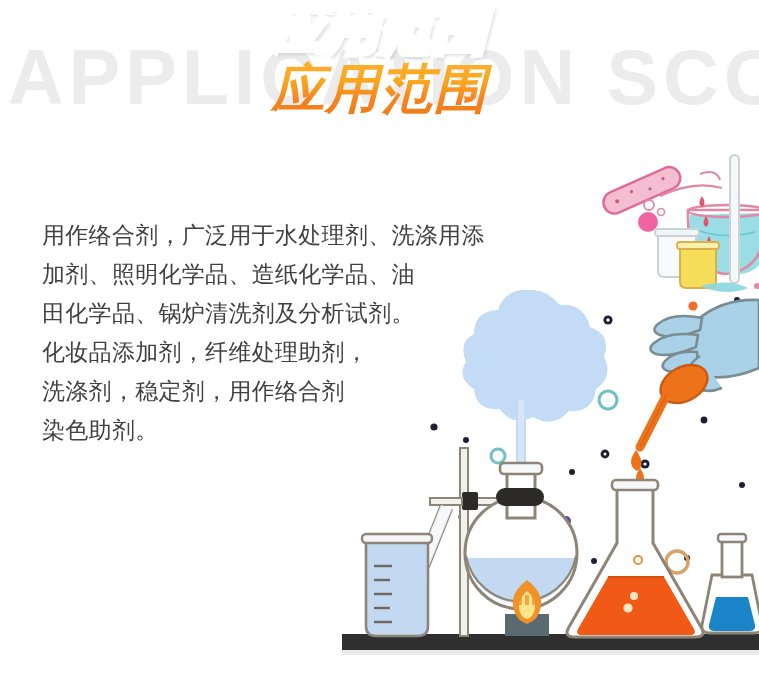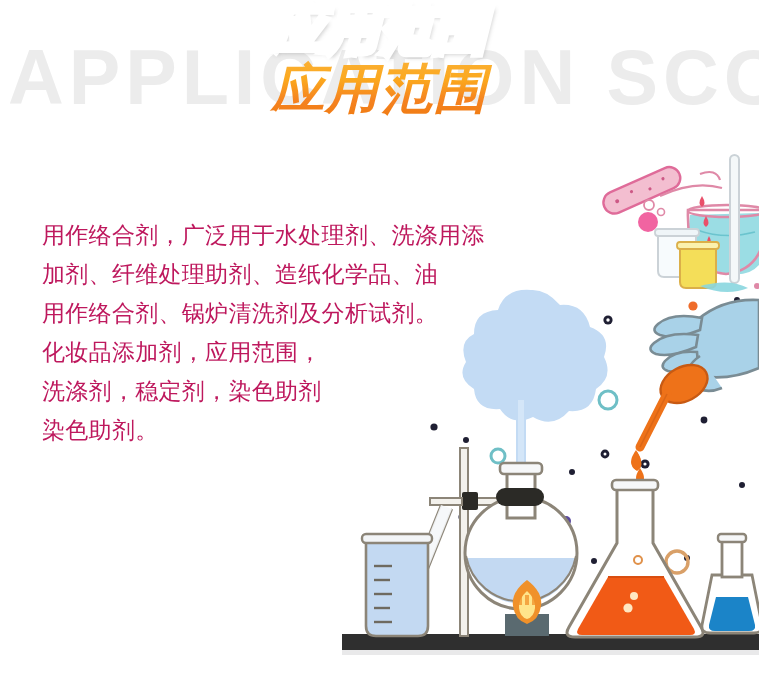--- a/index.html
+++ b/index.html
@@ -89,21 +89,21 @@
   #copy {
     position: absolute;
     left: 42px;
     top: 216px;
     width: 490px;
   }
   #copy .line {
     font-family: "DejaVu Sans", "Liberation Sans", sans-serif;
     font-size: 23px;
     line-height: 39px;
-    color: #be185d;
+    color: #404040;
     white-space: nowrap;
     letter-spacing: 0.3px;
   }
 
   
   #art {
     position: absolute;
     left: 0; top: 0;
     width: 759px;
     height: 674px;
@@ -327,20 +327,20 @@
       <rect x="722" y="540" width="20" height="37" fill="#ffffff" stroke="#8c8578" stroke-width="2.8"></rect>
       <rect x="718" y="534" width="28" height="8" rx="3" fill="#f6f7f8" stroke="#8c8578" stroke-width="2.4"></rect>
       <path d="M716 597 h32 l7 28 q1 6 -6 6 h-34 q-7 0 -6 -6 z" fill="#1b84c8"></path>
     </g>
 
     <circle cx="536" cy="330" r="0" fill="#dbe8f8"></circle>
   </svg>
 
   <div id="copy">
     <div class="line">用作络合剂，广泛用于水处理剂、洗涤用添</div>
-    <div class="line">加剂、纤维处理助剂、造纸化学品、油</div>
-    <div class="line">用作络合剂、锅炉清洗剂及分析试剂。</div>
-    <div class="line">化妆品添加剂，应用范围，</div>
-    <div class="line">洗涤剂，稳定剂，染色助剂</div>
+    <div class="line">加剂、照明化学品、造纸化学品、油</div>
+    <div class="line">田化学品、锅炉清洗剂及分析试剂。</div>
+    <div class="line">化妆品添加剂，纤维处理助剂，</div>
+    <div class="line">洗涤剂，稳定剂，用作络合剂</div>
     <div class="line">染色助剂。</div>
   </div>
 
 </div>
 
 </body></html>

